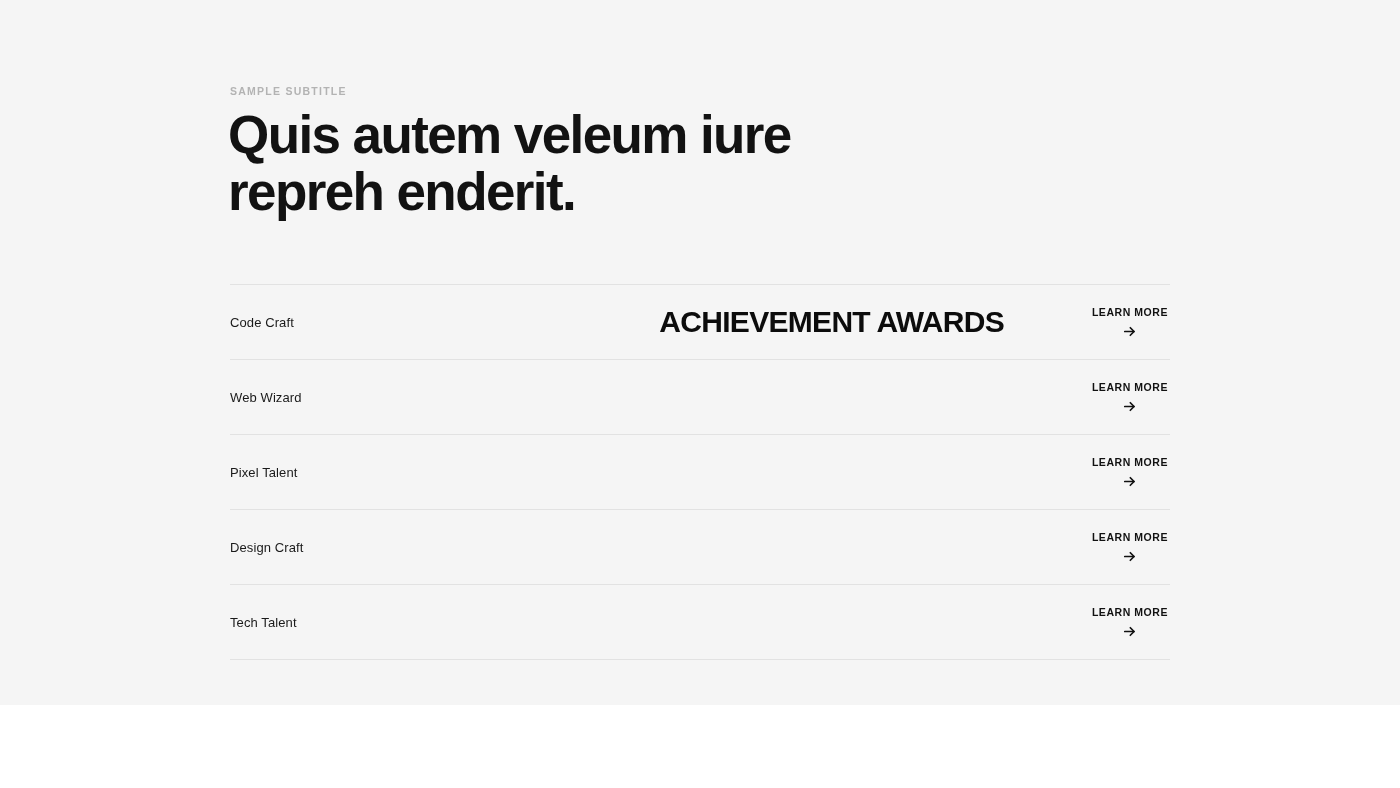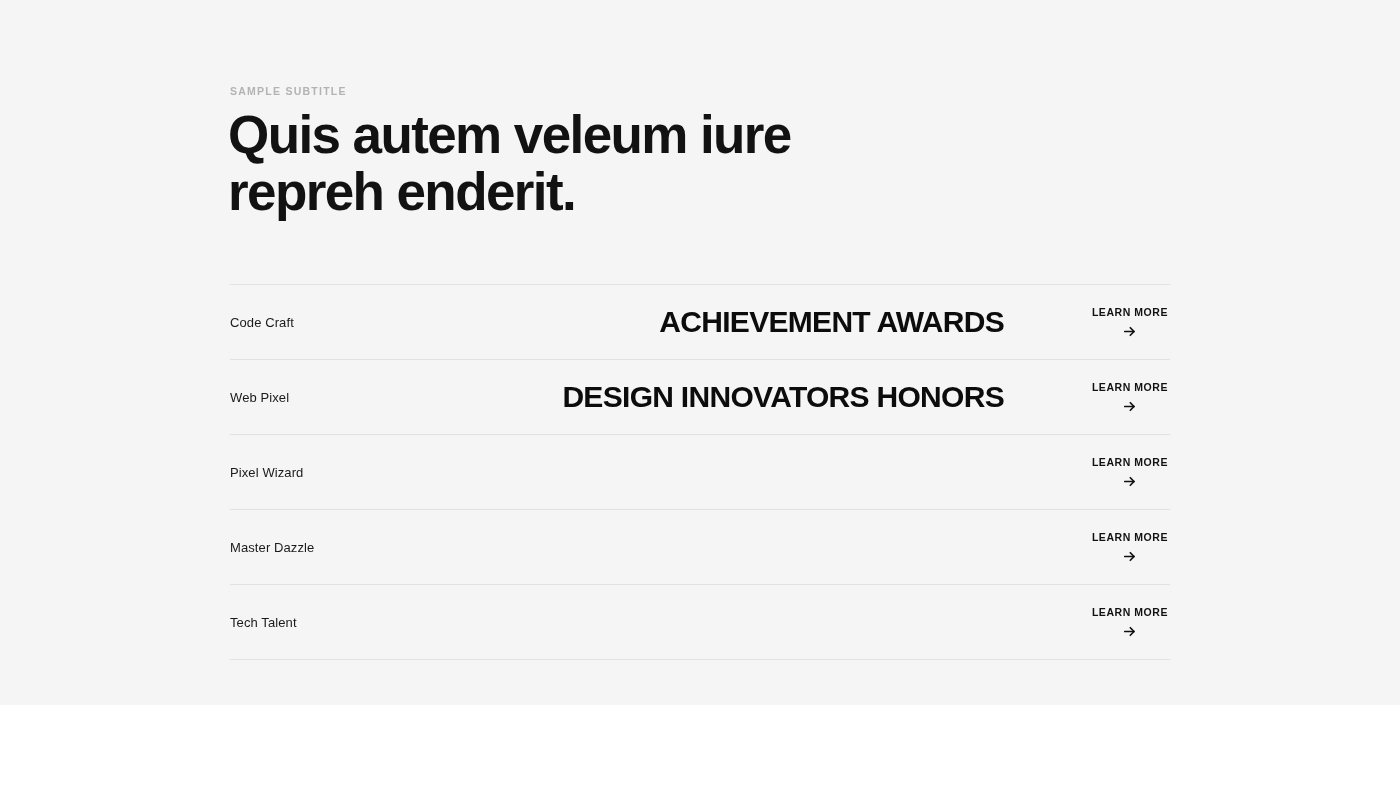--- a/index.html
+++ b/index.html
@@ -170,52 +170,51 @@
               <path d="M2.2 8h11.2" stroke="#111111" stroke-width="2.1" stroke-linecap="round"></path>
               <path d="M9 3.4L13.6 8 9 12.6" stroke="#111111" stroke-width="2.1" stroke-linecap="round" stroke-linejoin="round"></path>
             </svg>
           </span>
         </a>
       </div>
 
       <div class="divider"></div>
 
       <div class="row">
-        <div class="row-label">Web Pixel</div>
-        <div class="row-title">DESIGN INNOVATORS HONORS</div>
-        <a class="row-cta" href="#">
-          <span class="row-cta-label">LEARN MORE</span>
-          <span class="arrow-icon">
-            <svg width="13" height="13" viewBox="0 0 16 16" fill="none">
-              <path d="M2.2 8h11.2" stroke="#111111" stroke-width="2.1" stroke-linecap="round"></path>
-              <path d="M9 3.4L13.6 8 9 12.6" stroke="#111111" stroke-width="2.1" stroke-linecap="round" stroke-linejoin="round"></path>
-            </svg>
-          </span>
-        </a>
-      </div>
-
-      <div class="divider"></div>
-
-      <div class="row">
-        <div class="row-label">Pixel Wizard</div>
-        <a class="row-cta" href="#">
-          <span class="row-cta-label">LEARN MORE</span>
-          <span class="arrow-icon">
-            <svg width="13" height="13" viewBox="0 0 16 16" fill="none">
-              <path d="M2.2 8h11.2" stroke="#111111" stroke-width="2.1" stroke-linecap="round"></path>
-              <path d="M9 3.4L13.6 8 9 12.6" stroke="#111111" stroke-width="2.1" stroke-linecap="round" stroke-linejoin="round"></path>
-            </svg>
-          </span>
-        </a>
-      </div>
-
-      <div class="divider"></div>
-
-      <div class="row">
-        <div class="row-label">Master Dazzle</div>
+        <div class="row-label">Web Wizard</div>
+        <a class="row-cta" href="#">
+          <span class="row-cta-label">LEARN MORE</span>
+          <span class="arrow-icon">
+            <svg width="13" height="13" viewBox="0 0 16 16" fill="none">
+              <path d="M2.2 8h11.2" stroke="#111111" stroke-width="2.1" stroke-linecap="round"></path>
+              <path d="M9 3.4L13.6 8 9 12.6" stroke="#111111" stroke-width="2.1" stroke-linecap="round" stroke-linejoin="round"></path>
+            </svg>
+          </span>
+        </a>
+      </div>
+
+      <div class="divider"></div>
+
+      <div class="row">
+        <div class="row-label">Pixel Talent</div>
+        <a class="row-cta" href="#">
+          <span class="row-cta-label">LEARN MORE</span>
+          <span class="arrow-icon">
+            <svg width="13" height="13" viewBox="0 0 16 16" fill="none">
+              <path d="M2.2 8h11.2" stroke="#111111" stroke-width="2.1" stroke-linecap="round"></path>
+              <path d="M9 3.4L13.6 8 9 12.6" stroke="#111111" stroke-width="2.1" stroke-linecap="round" stroke-linejoin="round"></path>
+            </svg>
+          </span>
+        </a>
+      </div>
+
+      <div class="divider"></div>
+
+      <div class="row">
+        <div class="row-label">Design Craft</div>
         <a class="row-cta" href="#">
           <span class="row-cta-label">LEARN MORE</span>
           <span class="arrow-icon">
             <svg width="13" height="13" viewBox="0 0 16 16" fill="none">
               <path d="M2.2 8h11.2" stroke="#111111" stroke-width="2.1" stroke-linecap="round"></path>
               <path d="M9 3.4L13.6 8 9 12.6" stroke="#111111" stroke-width="2.1" stroke-linecap="round" stroke-linejoin="round"></path>
             </svg>
           </span>
         </a>
       </div>

